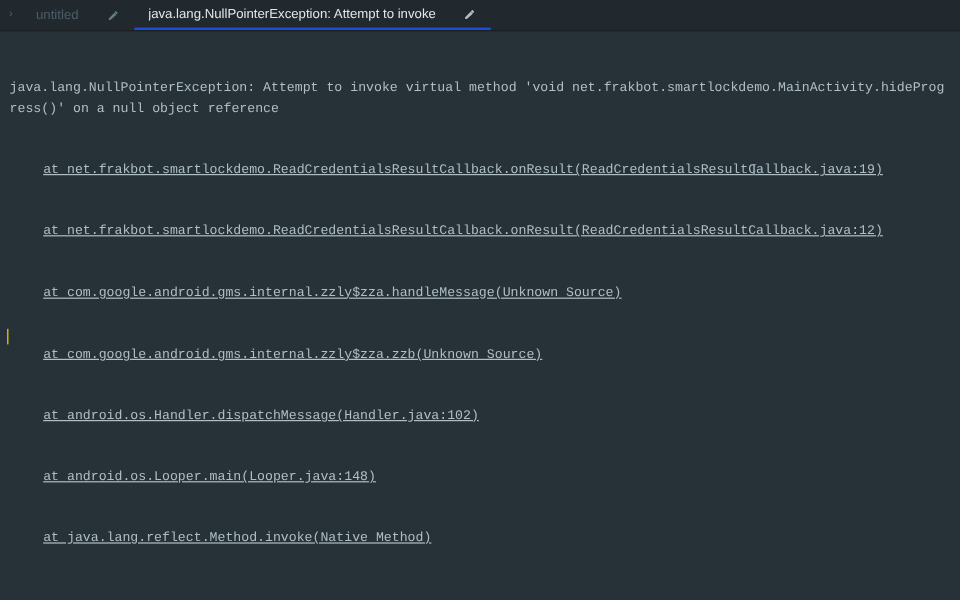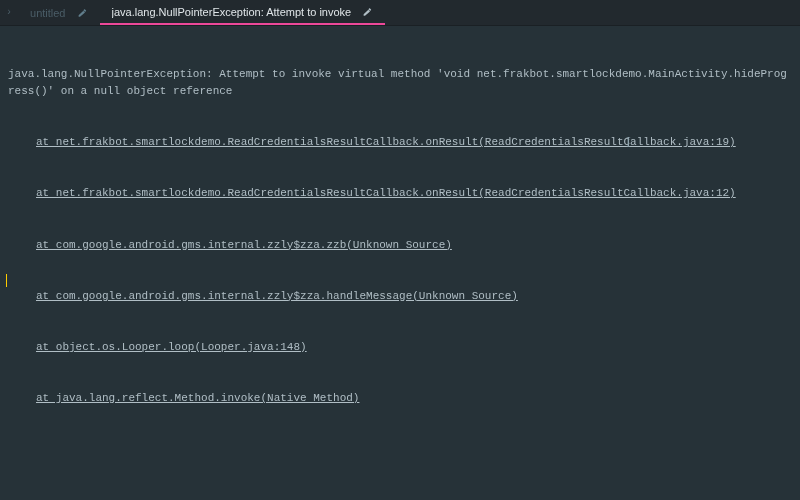--- a/index.html
+++ b/index.html
@@ -22,35 +22,35 @@
       align-items: center;
       height: 26px;
       background: #22292e;
       border-bottom: 1px solid #1a2024;
     }
     .tab {
       display: flex;
       align-items: center;
       height: 100%;
       padding: 0 12px;
-      gap: 12px;
+      gap: 24px;
       color: #607d8b;
       cursor: pointer;
       font-family: -apple-system, BlinkMacSystemFont, "Segoe UI", sans-serif;
       font-size: 11px;
       max-width: 300px;
       overflow: hidden;
       white-space: nowrap;
     }
     .tab.dimmed {
       color: #4a5d67;
     }
     .tab.active {
       color: #e0e6e9;
-      border-bottom: 2px solid #ec4899;
+      border-bottom: 2px solid #1d4ed8;
     }
     .tab-title {
       overflow: hidden;
       text-overflow: ellipsis;
     }
     .chevron {
       color: #4a5d67;
       font-size: 10px;
       padding: 0 6px;
     }
@@ -120,22 +120,23 @@
           <path d="M12.854 1.146a.5.5 0 0 1 0 .708l-1.5 1.5-2.708-2.708 1.5-1.5a.5.5 0 0 1 .708 0l2 2zM11.207 4 8.5 1.293 1 8.793V11h2.207L11.207 4z" transform="translate(0 3)"></path>
         </svg>
     </span>
   </div>
 </div>
 
 <div class="editor">
   <div class="line">java.lang.NullPointerException: Attempt to invoke virtual method 'void net.frakbot.smartlockdemo.MainActivity.hideProgress()' on a null object reference</div>
   <div class="trace-line">at net.frakbot.smartlockdemo.ReadCredentialsResultCallback.onResult(ReadCredentialsResultCallback.java:19)</div>
   <div class="trace-line">at net.frakbot.smartlockdemo.ReadCredentialsResultCallback.onResult(ReadCredentialsResultCallback.java:12)</div>
+  <div class="trace-line">at com.google.android.gms.internal.zzly$zza.handleMessage(Unknown Source)</div>
   <div class="trace-line">at com.google.android.gms.internal.zzly$zza.zzb(Unknown Source)</div>
-  <div class="trace-line">at com.google.android.gms.internal.zzly$zza.handleMessage(Unknown Source)</div>
-  <div class="trace-line">at object.os.Looper.loop(Looper.java:148)</div>
+  <div class="trace-line">at android.os.Handler.dispatchMessage(Handler.java:102)</div>
+  <div class="trace-line">at android.os.Looper.main(Looper.java:148)</div>
   <div class="trace-line">at java.lang.reflect.Method.invoke(Native Method)</div>
   
   
   <div class="cursor-left"></div>
 </div>
 
 <div class="ibeam">I</div>
 
 </body></html>

